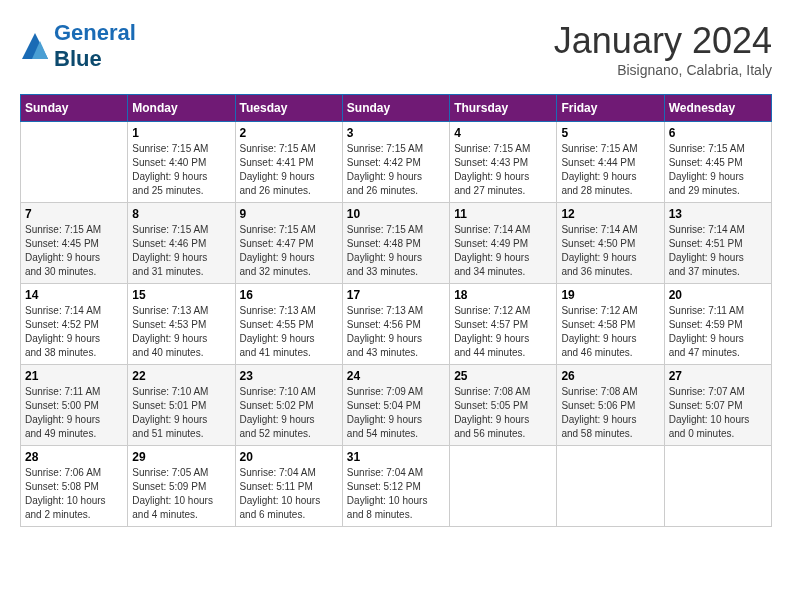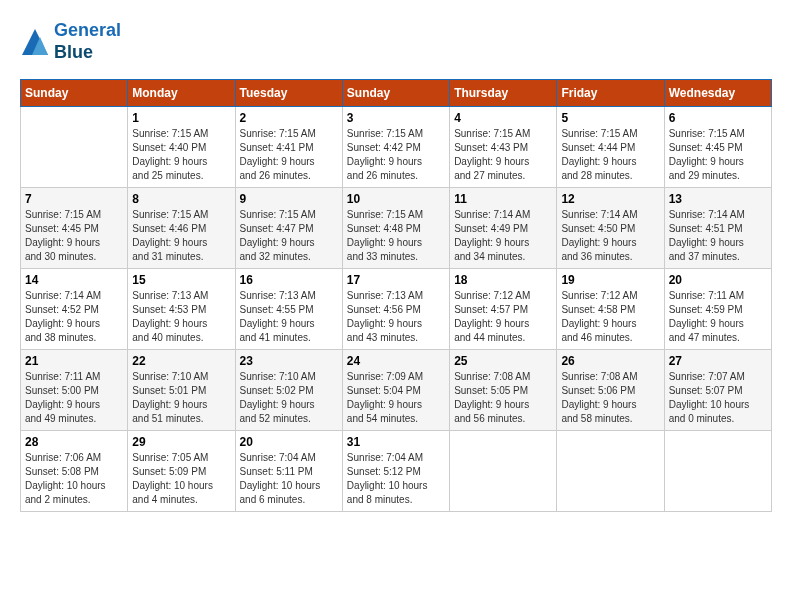--- a/index.html
+++ b/index.html
@@ -15,21 +15,21 @@
       justify-content: space-between;
       align-items: flex-start;
       margin-bottom: 16px;
     }
     .logo {
       display: flex;
       align-items: center;
       gap: 4px;
     }
     .logo-text {
-      font-size: 18px;
+      font-size: 22px;
       font-weight: bold;
       color: #333;
       line-height: 1.2;
     }
     .logo-text span {
       color: #1a6bb5;
     }
     .logo-icon {
       width: 30px;
       height: 30px;
@@ -45,21 +45,21 @@
     .subtitle {
       font-size: 14px;
       color: #555;
     }
     table {
       width: 100%;
       border-collapse: collapse;
       font-size: 11px;
     }
     thead tr th {
-      background: #c2410c;
+      background: #701a75;
       color: #fff;
       padding: 6px 4px;
       text-align: left;
       font-size: 12px;
       font-weight: bold;
       border: 1px solid #1a6bb5;
     }
     tbody tr td {
       border: 1px solid #ccc;
       vertical-align: top;
@@ -92,20 +92,24 @@
   <div class="logo">
     <svg class="logo-icon" viewBox="0 0 30 30" xmlns="http://www.w3.org/2000/svg">
       <polygon points="15,2 28,28 2,28" fill="#1a6bb5"></polygon>
       <polygon points="20,10 28,28 12,28" fill="#4a9fd4"></polygon>
     </svg>
     <div class="logo-text">
       <div><span>General</span></div>
       <div><span style="color:#0c4a6e">Blue</span></div>
     </div>
   </div>
+  <div class="title-block">
+    <div class="month-title">January 2024</div>
+    <div class="subtitle">Bisignano, Calabria, Italy</div>
+  </div>
 </div>
 
 <table>
   <thead>
     <tr>
     <th>Sunday</th>
         <th>Monday</th>
         <th>Tuesday</th>
         <th>Sunday</th>
         <th>Thursday</th>

